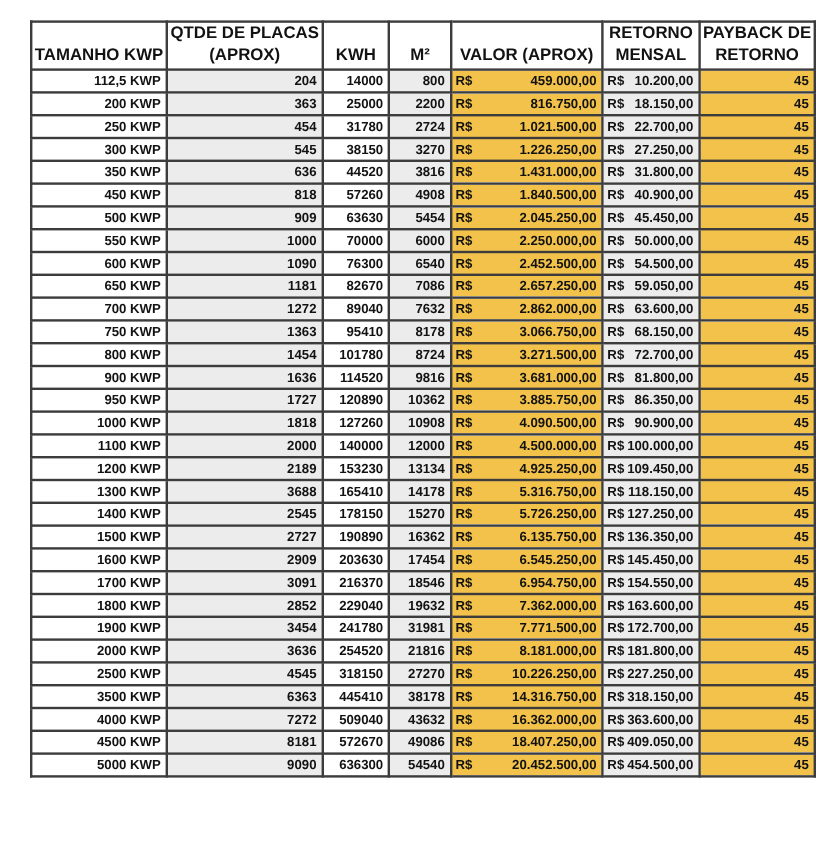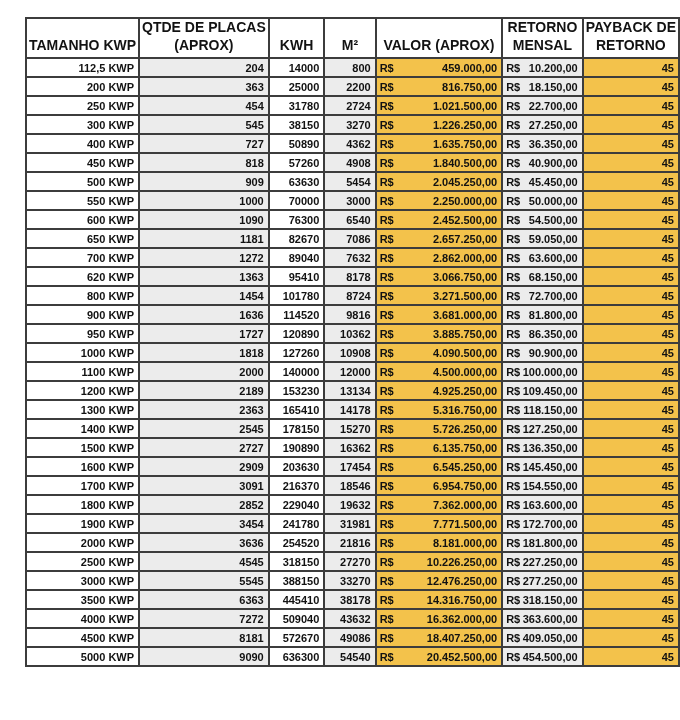--- a/index.html
+++ b/index.html
@@ -164,34 +164,34 @@
           </td>
           <td class="bg-gray al-right currency">
             <div class="cur-inner">
               <span>R$</span>
               <span>27.250,00</span>
             </div>
           </td>
           <td class="bg-yellow al-center">45</td>
         </tr>
         <tr>
-          <td class="bg-white al-left">400 KWP</td>
-          <td class="bg-gray al-right">727</td>
-          <td class="bg-white al-right">50890</td>
-          <td class="bg-gray al-right">4362</td>
-          <td class="bg-yellow al-right currency">
-            <div class="cur-inner">
-              <span>R$</span>
-              <span>1.635.750,00</span>
-            </div>
-          </td>
-          <td class="bg-gray al-right currency">
-            <div class="cur-inner">
-              <span>R$</span>
-              <span>36.350,00</span>
+          <td class="bg-white al-left">350 KWP</td>
+          <td class="bg-gray al-right">636</td>
+          <td class="bg-white al-right">44520</td>
+          <td class="bg-gray al-right">3816</td>
+          <td class="bg-yellow al-right currency">
+            <div class="cur-inner">
+              <span>R$</span>
+              <span>1.431.000,00</span>
+            </div>
+          </td>
+          <td class="bg-gray al-right currency">
+            <div class="cur-inner">
+              <span>R$</span>
+              <span>31.800,00</span>
             </div>
           </td>
           <td class="bg-yellow al-center">45</td>
         </tr>
         <tr>
           <td class="bg-white al-left">450 KWP</td>
           <td class="bg-gray al-right">818</td>
           <td class="bg-white al-right">57260</td>
           <td class="bg-gray al-right">4908</td>
           <td class="bg-yellow al-right currency">
@@ -224,21 +224,21 @@
               <span>R$</span>
               <span>45.450,00</span>
             </div>
           </td>
           <td class="bg-yellow al-center">45</td>
         </tr>
         <tr>
           <td class="bg-white al-left">550 KWP</td>
           <td class="bg-gray al-right">1000</td>
           <td class="bg-white al-right">70000</td>
-          <td class="bg-gray al-right">3000</td>
+          <td class="bg-gray al-right">6000</td>
           <td class="bg-yellow al-right currency">
             <div class="cur-inner">
               <span>R$</span>
               <span>2.250.000,00</span>
             </div>
           </td>
           <td class="bg-gray al-right currency">
             <div class="cur-inner">
               <span>R$</span>
               <span>50.000,00</span>
@@ -297,21 +297,21 @@
           </td>
           <td class="bg-gray al-right currency">
             <div class="cur-inner">
               <span>R$</span>
               <span>63.600,00</span>
             </div>
           </td>
           <td class="bg-yellow al-center">45</td>
         </tr>
         <tr>
-          <td class="bg-white al-left">620 KWP</td>
+          <td class="bg-white al-left">750 KWP</td>
           <td class="bg-gray al-right">1363</td>
           <td class="bg-white al-right">95410</td>
           <td class="bg-gray al-right">8178</td>
           <td class="bg-yellow al-right currency">
             <div class="cur-inner">
               <span>R$</span>
               <span>3.066.750,00</span>
             </div>
           </td>
           <td class="bg-gray al-right currency">
@@ -431,21 +431,21 @@
           <td class="bg-gray al-right currency">
             <div class="cur-inner">
               <span>R$</span>
               <span>109.450,00</span>
             </div>
           </td>
           <td class="bg-yellow al-center">45</td>
         </tr>
         <tr>
           <td class="bg-white al-left">1300 KWP</td>
-          <td class="bg-gray al-right">2363</td>
+          <td class="bg-gray al-right">3688</td>
           <td class="bg-white al-right">165410</td>
           <td class="bg-gray al-right">14178</td>
           <td class="bg-yellow al-right currency">
             <div class="cur-inner">
               <span>R$</span>
               <span>5.316.750,00</span>
             </div>
           </td>
           <td class="bg-gray al-right currency">
             <div class="cur-inner">
@@ -596,39 +596,20 @@
           <td class="bg-yellow al-right currency">
             <div class="cur-inner">
               <span>R$</span>
               <span>10.226.250,00</span>
             </div>
           </td>
           <td class="bg-gray al-right currency">
             <div class="cur-inner">
               <span>R$</span>
               <span>227.250,00</span>
-            </div>
-          </td>
-          <td class="bg-yellow al-center">45</td>
-        </tr>
-        <tr>
-          <td class="bg-white al-left">3000 KWP</td>
-          <td class="bg-gray al-right">5545</td>
-          <td class="bg-white al-right">388150</td>
-          <td class="bg-gray al-right">33270</td>
-          <td class="bg-yellow al-right currency">
-            <div class="cur-inner">
-              <span>R$</span>
-              <span>12.476.250,00</span>
-            </div>
-          </td>
-          <td class="bg-gray al-right currency">
-            <div class="cur-inner">
-              <span>R$</span>
-              <span>277.250,00</span>
             </div>
           </td>
           <td class="bg-yellow al-center">45</td>
         </tr>
         <tr>
           <td class="bg-white al-left">3500 KWP</td>
           <td class="bg-gray al-right">6363</td>
           <td class="bg-white al-right">445410</td>
           <td class="bg-gray al-right">38178</td>
           <td class="bg-yellow al-right currency">

